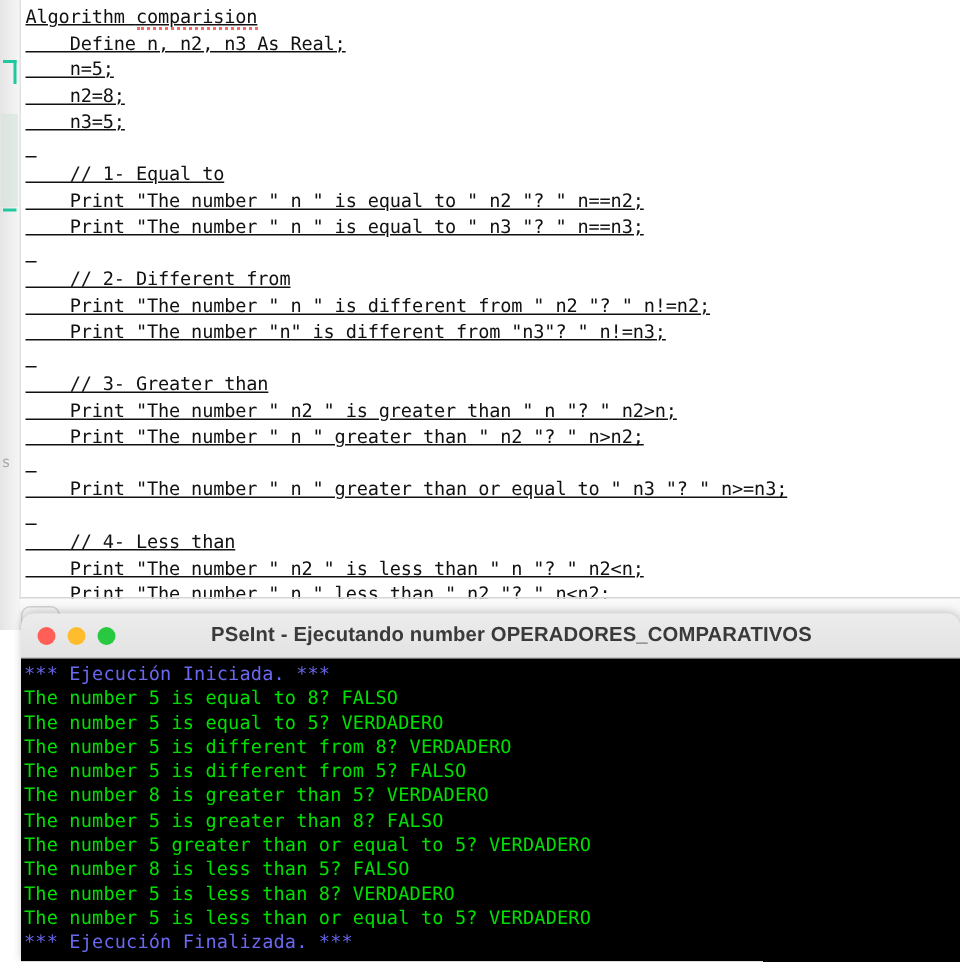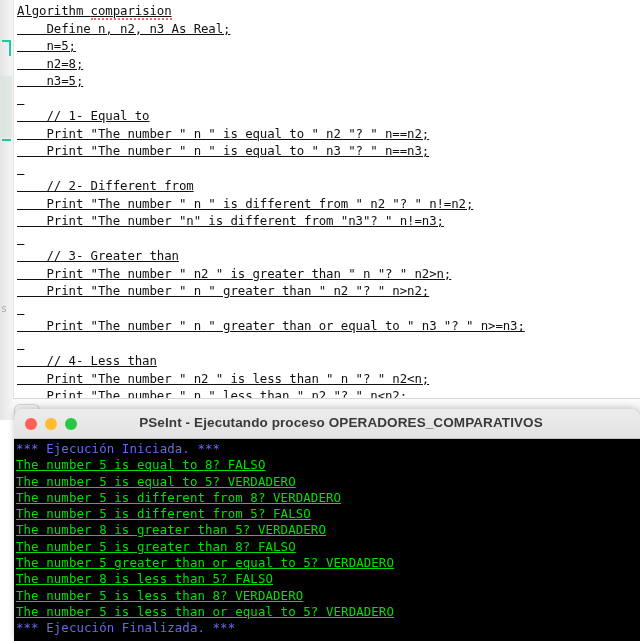--- a/index.html
+++ b/index.html
@@ -184,21 +184,21 @@
     position: absolute;
     left: 2px;
     top: 2px;
     font-family: "DejaVu Sans Mono", monospace;
     font-size: 12.4px;
     line-height: 16.3px;
     white-space: pre;
     letter-spacing: 0.1px;
   }
   .console-line { height: 16.3px; white-space: pre; }
-  .c-green  { color: #00e000; text-decoration: underline; }
+  .c-green  { color: #00e000; }
   .c-blue   { color: #6a68ee; }
 </style>
 </head>
 <body>
 
 <div id="app">
 
   <div class="editor-window">
 
     <div class="editor-topline"></div>
@@ -218,21 +218,21 @@
     <div class="editor-bottom-bar"></div>
     <div class="editor-bottom-notch"></div>
   </div>
 
   <div class="console-window">
 
     <div class="titlebar">
       <div class="traffic close"></div>
       <div class="traffic min"></div>
       <div class="traffic max"></div>
-      <div class="title-text">PSeInt - Ejecutando proceso OPERADORES_COMPARATIVOS</div>
+      <div class="title-text">PSeInt - Ejecutando number OPERADORES_COMPARATIVOS</div>
     </div>
 
     <div class="console-body">
       <div class="console-lines" id="console-lines"><div class="console-line c-blue">*** Ejecución Iniciada. ***</div><div class="console-line c-green">The number 5 is equal to 8? FALSO</div><div class="console-line c-green">The number 5 is equal to 5? VERDADERO</div><div class="console-line c-green">The number 5 is different from 8? VERDADERO</div><div class="console-line c-green">The number 5 is different from 5? FALSO</div><div class="console-line c-green">The number 8 is greater than 5? VERDADERO</div><div class="console-line c-green">The number 5 is greater than 8? FALSO</div><div class="console-line c-green">The number 5 greater than or equal to 5? VERDADERO</div><div class="console-line c-green">The number 8 is less than 5? FALSO</div><div class="console-line c-green">The number 5 is less than 8? VERDADERO</div><div class="console-line c-green">The number 5 is less than or equal to 5? VERDADERO</div><div class="console-line c-blue">*** Ejecución Finalizada. ***</div></div>
     </div>
   </div>
 
 </div>
 
 </body></html>

